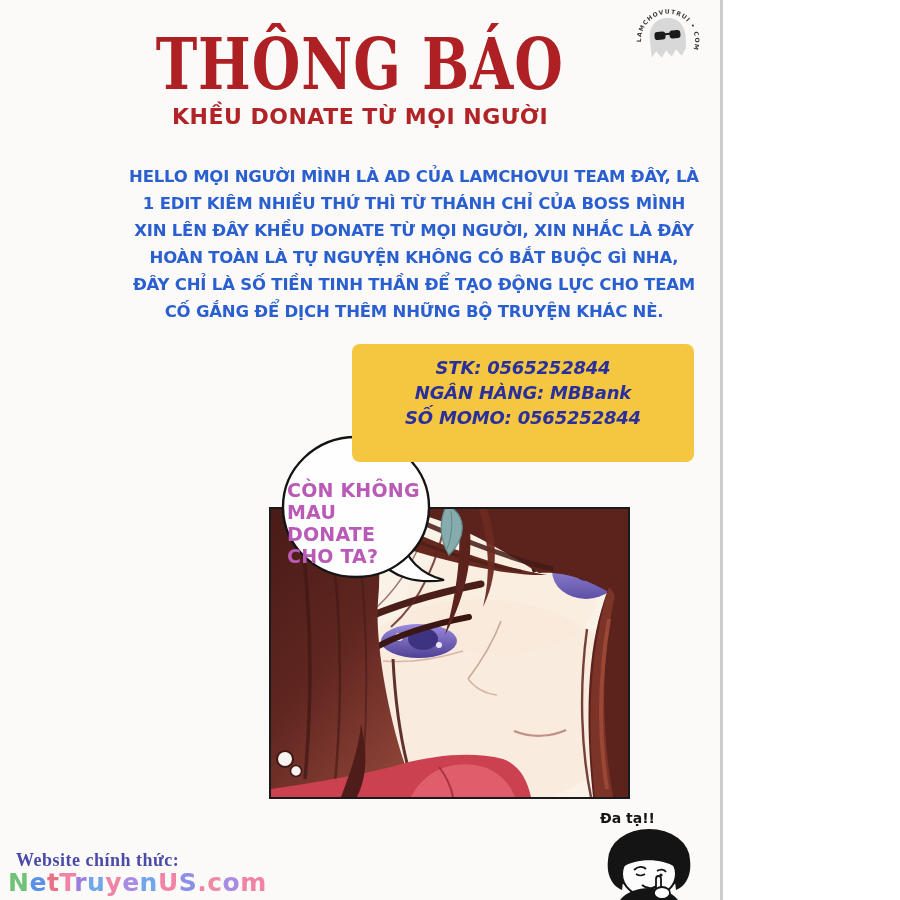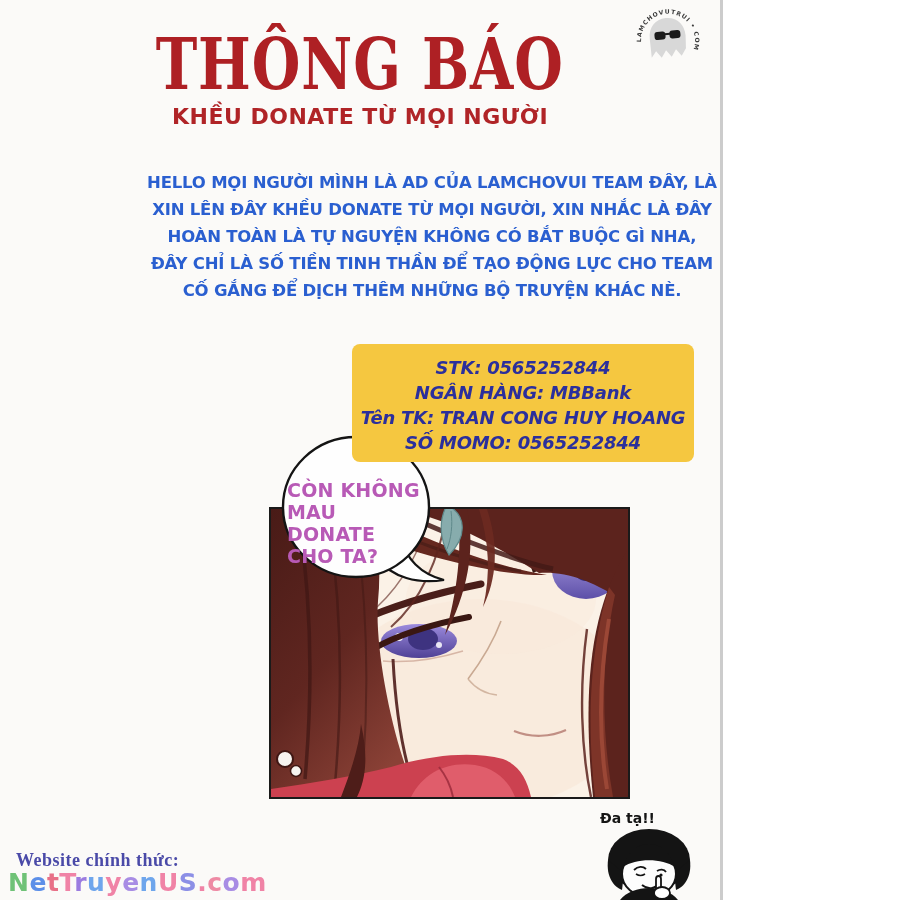--- a/index.html
+++ b/index.html
@@ -9,22 +9,22 @@
   .content-col{left:0;top:0;width:720px;height:900px;background:#fbfaf8;}
   .divider{left:720px;top:0;width:3px;height:900px;background:#cccccc;}
   .right-strip{left:723px;top:0;width:177px;height:900px;background:#ffffff;}
 
   .title{left:0;top:22px;width:720px;text-align:center;}
   .title span{display:inline-block;font-family:"DejaVu Serif",serif;font-weight:bold;
         font-size:62px;letter-spacing:1px;transform:scale(.9,1.16);transform-origin:center top;}
   .subtitle{left:0;top:104px;width:720px;text-align:center;font-weight:bold;
         font-size:22px;letter-spacing:.5px;}
 
-  .body-text{left:0;top:169px;width:828px;text-align:center;font-weight:bold;
-        font-size:16.5px;line-height:27px;letter-spacing:-.2px;margin-left:18px;}
+  .body-text{left:0;top:163px;width:828px;text-align:center;font-weight:bold;
+        font-size:16.5px;line-height:27px;letter-spacing:-.2px;}
 
   .donate-box{left:352px;top:344px;width:342px;height:118px;border-radius:8px;
         text-align:center;padding-top:11px;box-sizing:border-box;z-index:4;}
   .donate-box div{font-weight:bold;font-style:italic;font-size:18px;line-height:25px;letter-spacing:-.2px;}
 
   .panel{left:269px;top:507px;width:357px;height:288px;border:2px solid #1a1a1a;
         z-index:1;overflow:hidden;background:#fbf2e7;}
   .bubble-svg{left:272px;top:428px;z-index:2;}
   .bubble-text{left:287px;top:479px;width:140px;font-weight:bold;
         font-size:19px;line-height:22px;letter-spacing:.2px;z-index:3;}
@@ -61,20 +61,21 @@
     </g>
   </svg>
 
   <div class="abs title">
     <span style="color: rgb(174, 32, 36);">THÔNG BÁO</span>
   </div>
   <div class="abs subtitle" style="color: rgb(176, 36, 39);">KHỀU DONATE TỪ MỌI NGƯỜI</div>
 
   <div class="abs body-text" style="color: rgb(42, 95, 208);">
       <div class="blue-line">HELLO MỌI NGƯỜI MÌNH LÀ AD CỦA LAMCHOVUI TEAM ĐÂY, LÀ</div>
+      <div class="blue-line">1 EDIT KIÊM NHIỀU THỨ THÌ TỪ THÁNH CHỈ CỦA BOSS MÌNH</div>
       <div class="blue-line">XIN LÊN ĐÂY KHỀU DONATE TỪ MỌI NGƯỜI, XIN NHẮC LÀ ĐÂY</div>
       <div class="blue-line">HOÀN TOÀN LÀ TỰ NGUYỆN KHÔNG CÓ BẮT BUỘC GÌ NHA,</div>
       <div class="blue-line">ĐÂY CHỈ LÀ SỐ TIỀN TINH THẦN ĐỂ TẠO ĐỘNG LỰC CHO TEAM</div>
       <div class="blue-line">CỐ GẮNG ĐỂ DỊCH THÊM NHỮNG BỘ TRUYỆN KHÁC NÈ.</div>
     </div>
 
   <div class="abs panel">
     <svg width="357" height="288" viewBox="0 0 357 288">
       <defs>
         <linearGradient id="irisR" x1="0" y1="0" x2="0" y2="1">
@@ -155,21 +156,20 @@
     <ellipse cx="84" cy="79" rx="73" ry="70" fill="#fefefe" stroke="#141414" stroke-width="2.4"></ellipse>
   </svg>
   <div class="abs bubble-text" style="color: rgb(184, 90, 182);">
       <div class="bubble-line">CÒN KHÔNG MAU</div>
       <div class="bubble-line">DONATE CHO TA?</div>
     </div>
 
   <div class="abs donate-box" style="color: rgb(43, 47, 156); background-color: rgb(245, 199, 64);">
       <div class="box-line">STK: 0565252844</div>
       <div class="box-line">NGÂN HÀNG: MBBank</div>
-      <div class="box-line">Tên TK: TRAN CONG HUY HOANG</div>
       <div class="box-line">SỐ MOMO: 0565252844</div>
     </div>
 
   <div class="abs thanks">Đa tạ!!</div>
   <svg class="abs meme" width="98" height="73" viewBox="0 0 98 73">
     <ellipse cx="49" cy="33" rx="41" ry="31" fill="#141414"></ellipse>
     <path d="M8,33 C6,50 14,60 22,63 L24,46 Z" fill="#141414"></path>
     <path d="M90,33 C92,50 84,60 76,63 L74,46 Z" fill="#141414"></path>
     <ellipse cx="49" cy="47" rx="27" ry="23" fill="#fdfdfd" stroke="#141414" stroke-width="2"></ellipse>
     <path d="M23,40 C28,25 37,17 49,17 C61,17 70,25 75,40 C62,31 36,31 23,40 Z" fill="#141414"></path>

